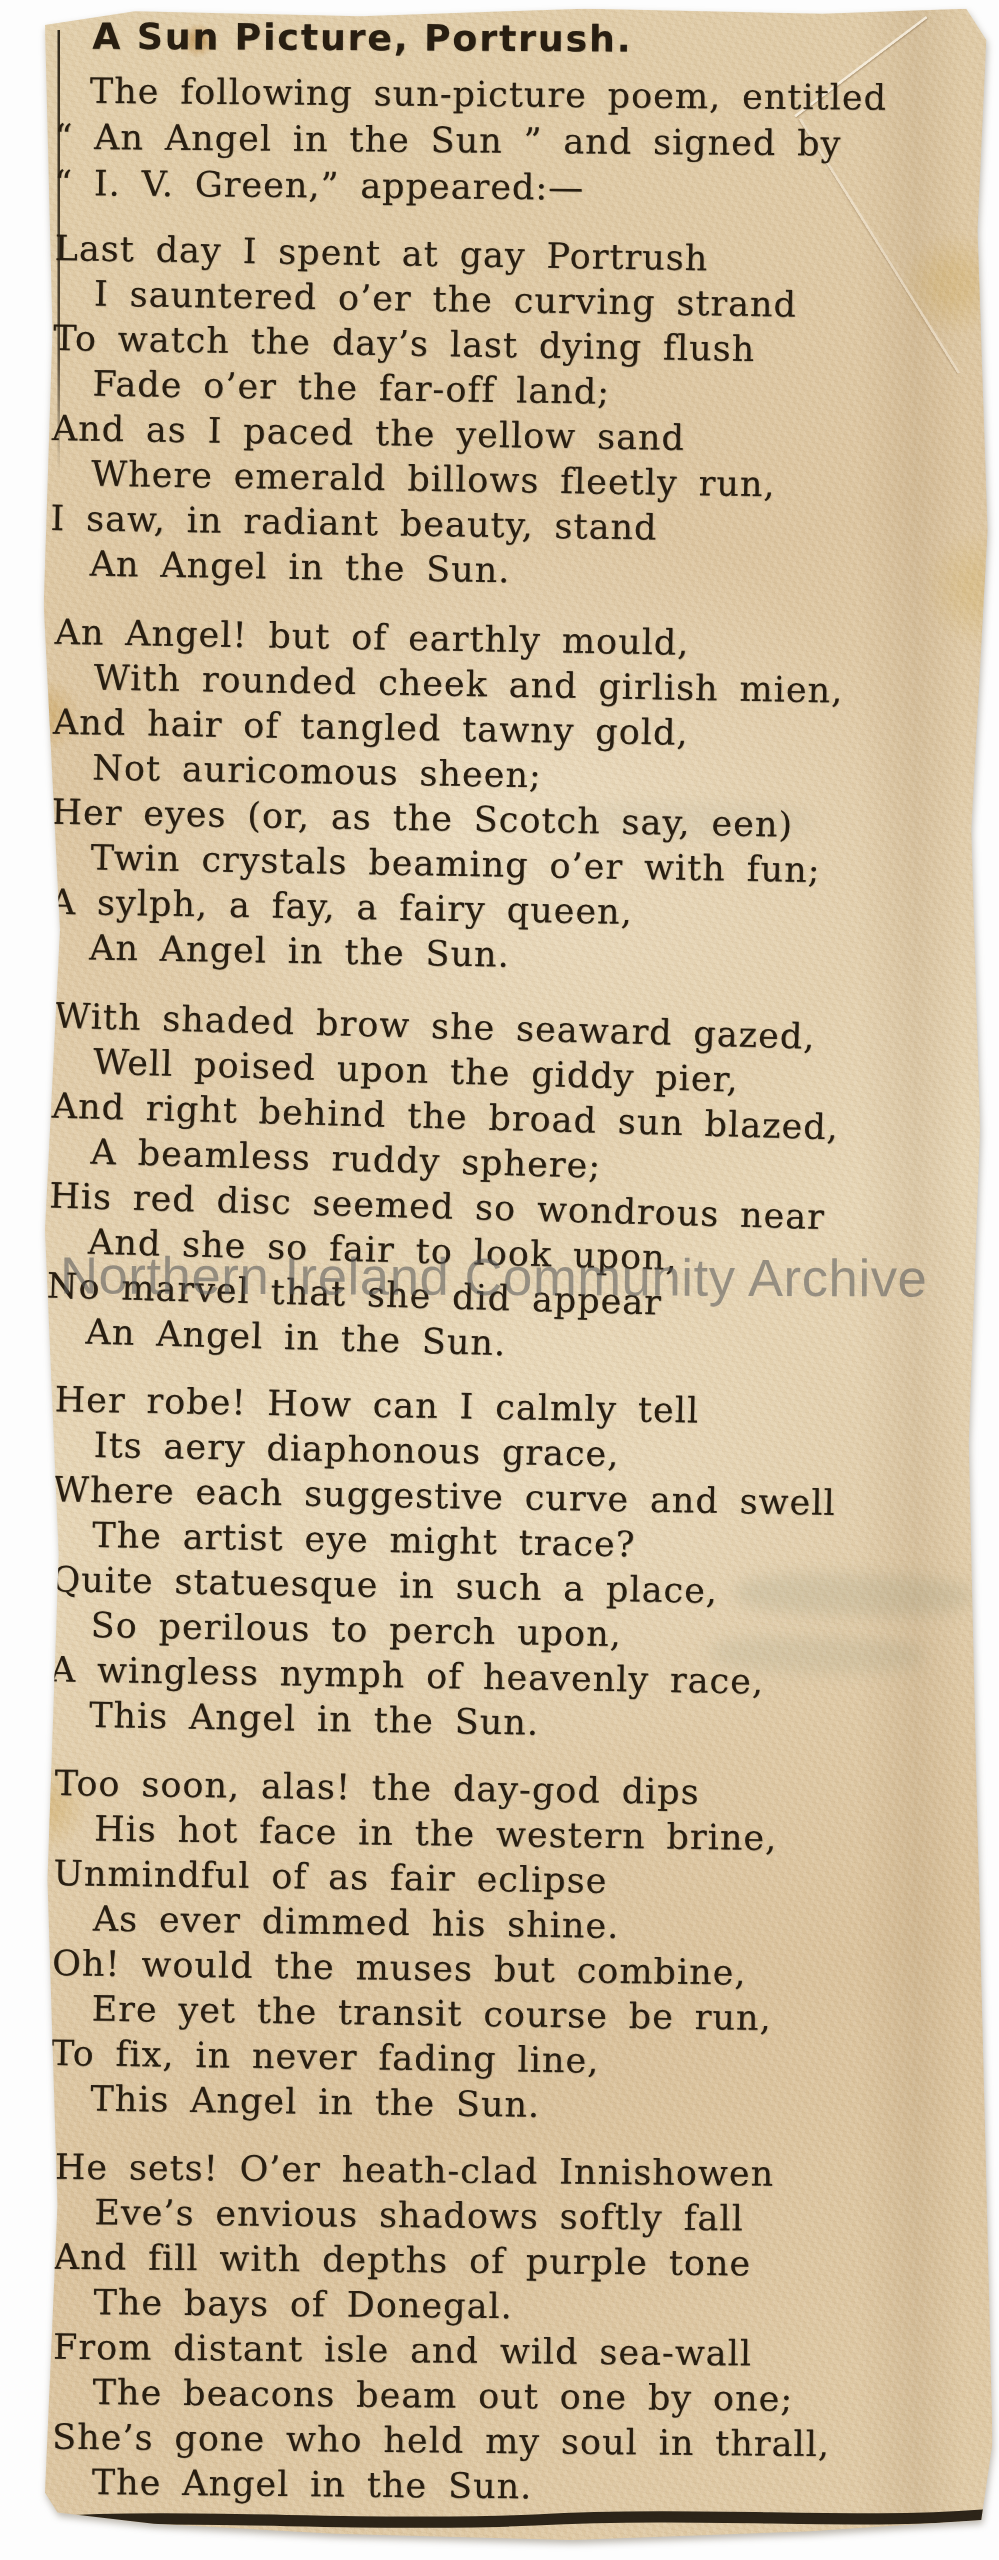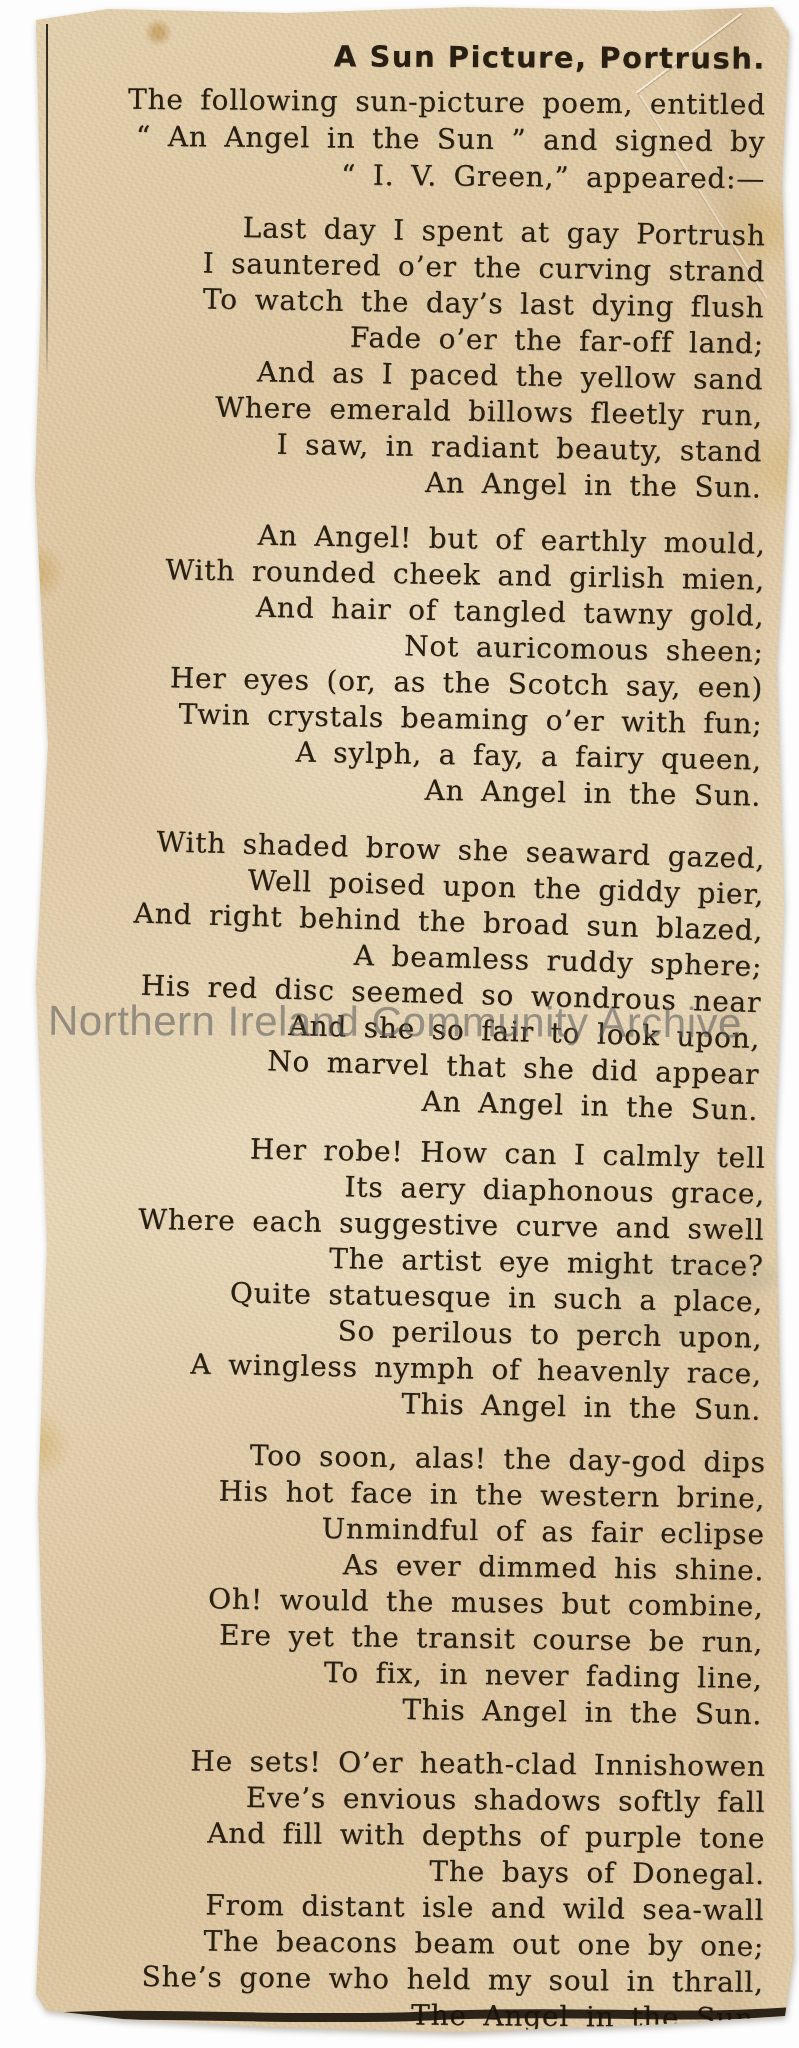--- a/index.html
+++ b/index.html
@@ -48,21 +48,21 @@
   }
   .crease{position:absolute;height:2px;transform-origin:left center;pointer-events:none;}
   .c1{left:608px;top:88px;width:132px;transform:rotate(-37deg);
       background:rgba(252,247,236,0.75);box-shadow:0 1px 1px rgba(130,105,70,0.45);}
   .c2{left:612px;top:90px;width:240px;transform:rotate(58deg);
       background:rgba(250,244,232,0.45);box-shadow:0 1px 1px rgba(130,105,70,0.25);}
   .ghost{position:absolute;pointer-events:none;border-radius:40%;filter:blur(6px);}
   .g1{left:560px;top:1255px;width:190px;height:34px;background:rgba(115,128,108,0.14);transform:rotate(1deg);}
   .g2{left:540px;top:1305px;width:170px;height:30px;background:rgba(112,124,106,0.11);transform:rotate(1deg);}
   .g3{left:420px;top:640px;width:200px;height:26px;background:rgba(120,130,112,0.08);}
-  .content{position:absolute;left:16px;top:30px;width:722px;color:#281e11;text-align:right;}
+  .content{position:absolute;left:16px;top:4px;width:722px;color:#281e11;}
   .title{
     margin:4px 0 8px 30px;
     font-family:"DejaVu Sans","Liberation Sans",sans-serif;
     font-weight:bold;font-size:29px;letter-spacing:1.5px;
     transform:rotate(0.3deg);transform-origin:left top;
     text-shadow:0.3px 0.3px 0.7px rgba(38,29,16,0.5);
   }
   .intro{font-size:28px;line-height:37px;margin-bottom:16px;
     letter-spacing:0.8px;word-spacing:7px;
     transform:rotate(0.5deg);transform-origin:left top;

